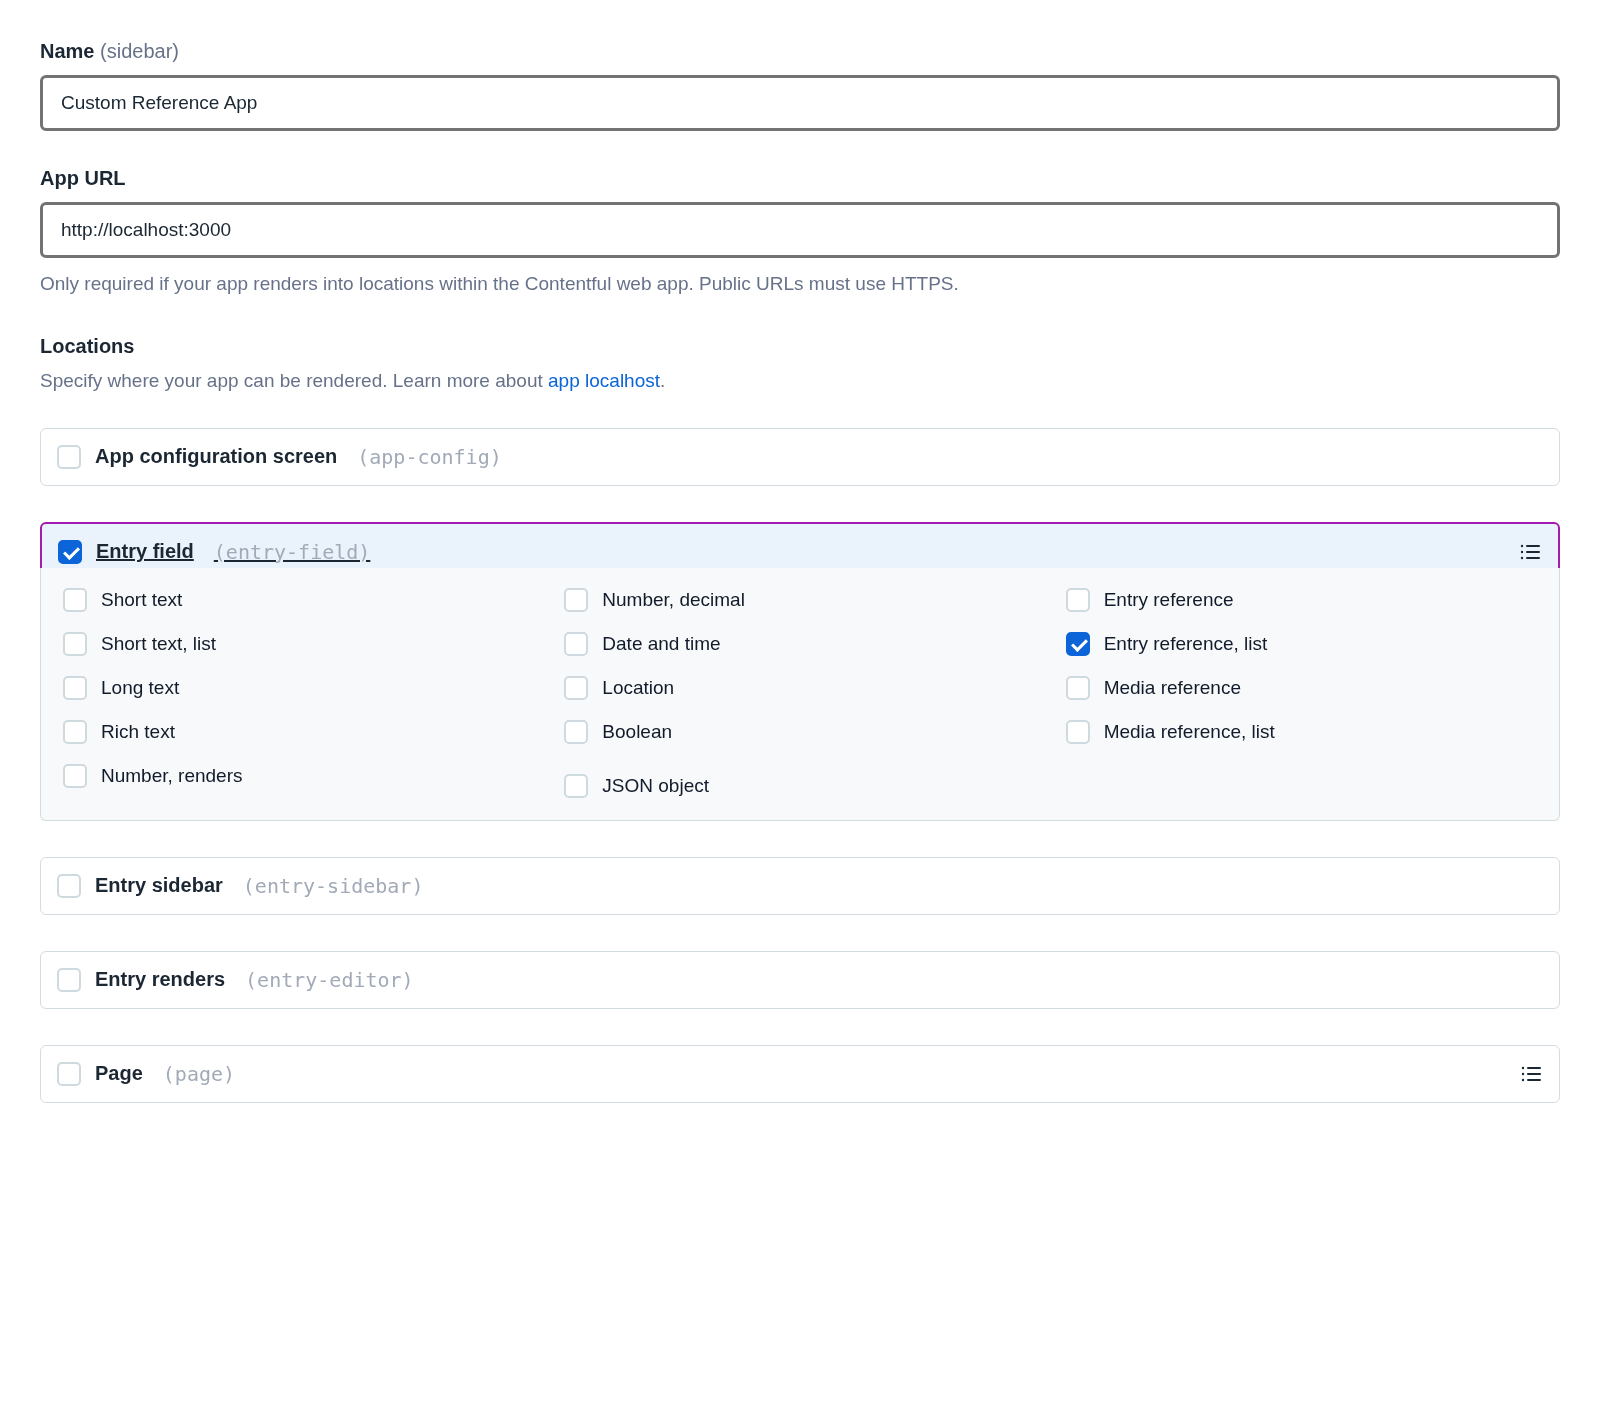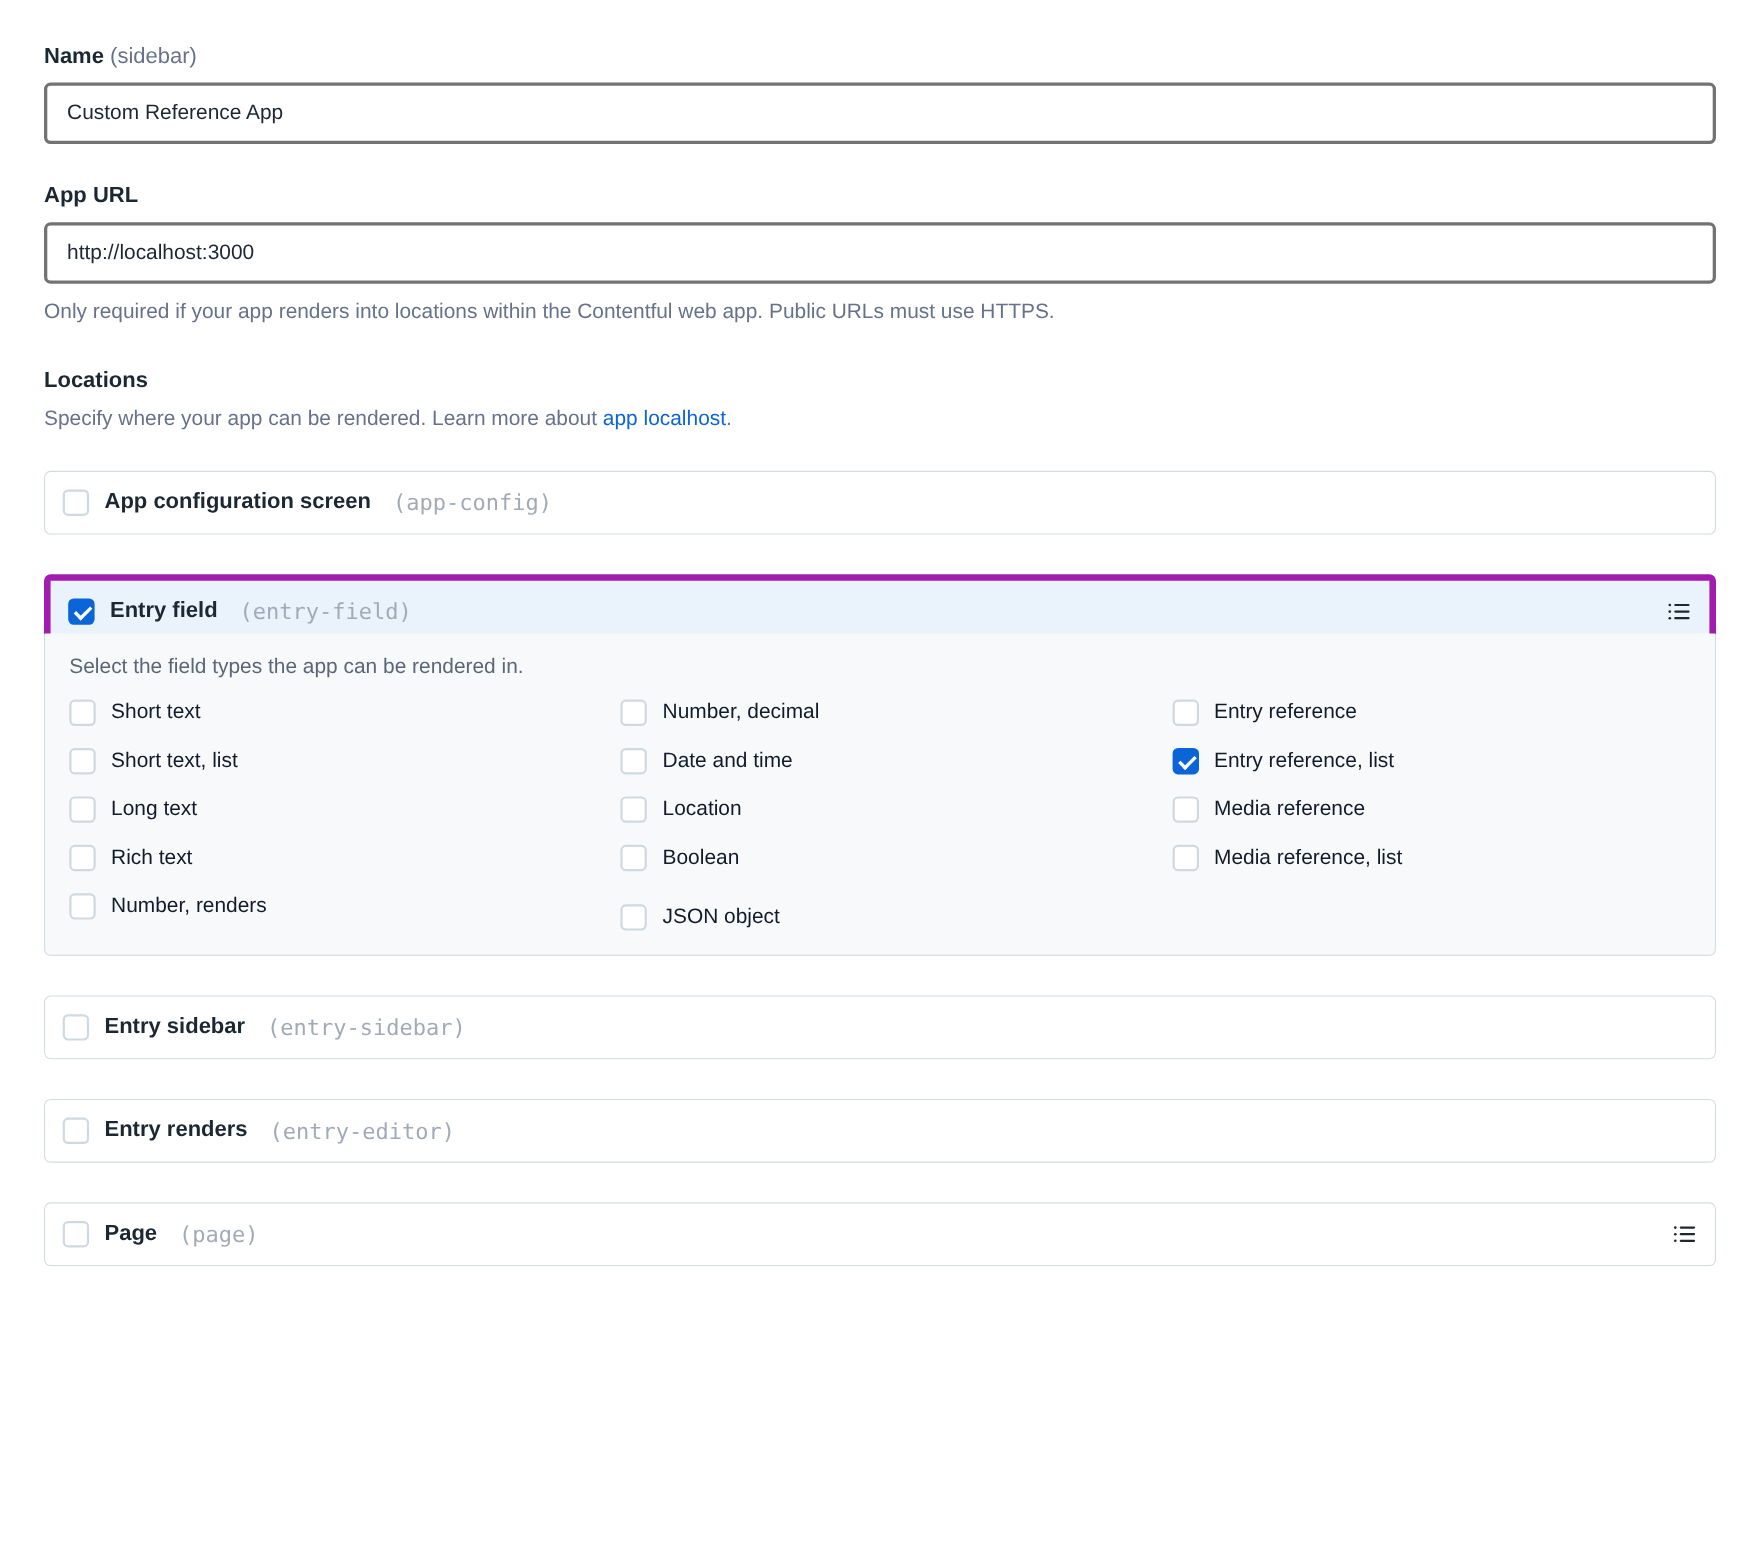--- a/index.html
+++ b/index.html
@@ -55,22 +55,23 @@
       border-radius: 6px;
       padding: 16px 16px;
       margin-bottom: 14px;
       display: flex;
       align-items: center;
       gap: 14px;
       background: #fff;
       margin-top: 36px;
     }
     .location-row.selected {
-      border: 6px solid #a21caf;
+      border: 2px solid #a21caf;
       background: #eaf2fb;
+      text-decoration: underline;
     }
     .checkbox {
       width: 24px;
       height: 24px;
       min-width: 24px;
       border: 2px solid #cfd9e0;
       border-radius: 5px;
       background: #fff;
       display: inline-flex;
       align-items: center;
@@ -178,21 +179,20 @@
       <circle cx="4" cy="6" r="1.2" fill="currentColor" stroke="none"></circle>
       <circle cx="4" cy="12" r="1.2" fill="currentColor" stroke="none"></circle>
       <circle cx="4" cy="18" r="1.2" fill="currentColor" stroke="none"></circle>
       <line x1="9" y1="6" x2="21" y2="6"></line>
       <line x1="9" y1="12" x2="21" y2="12"></line>
       <line x1="9" y1="18" x2="21" y2="18"></line>
     </svg>
   </div>
 
   <div class="field-types-panel">
-    <div class="panel-label">Select the field types the app can be rendered in.</div>
     <div class="field-types-grid">
 
       <div>
         <div class="ft-item" style="margin-bottom:20px;">
           <span class="checkbox"></span>
           <span class="ft-label">Short text</span>
         </div>
         <div class="ft-item" style="margin-bottom:20px;">
           <span class="checkbox"></span>
           <span class="ft-label">Short text, list</span>

